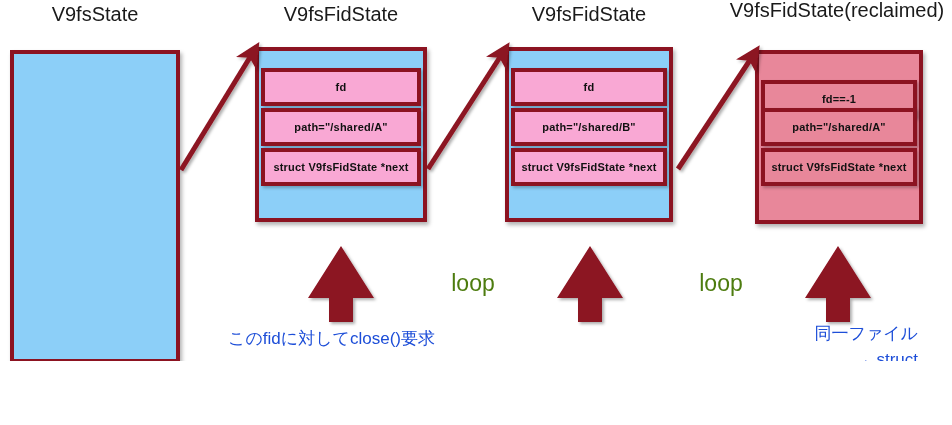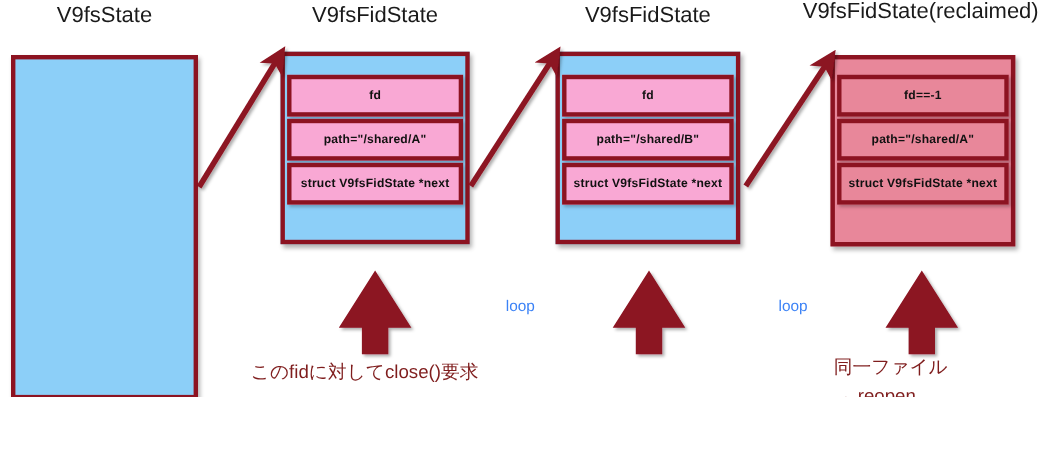--- a/index.html
+++ b/index.html
@@ -57,33 +57,33 @@
     position: absolute;
     left: 0; top: 0;
     width: 952px;
     height: 425px;
     pointer-events: none;
   }
 
   
   .loop-label {
     position: absolute;
-    font-size: 14px;
-    color: #3b82f6;
+    font-size: 23px;
+    color: #4d7c0f;
     text-align: center;
     white-space: nowrap;
   }
   .caption {
     position: absolute;
     font-size: 17px;
-    color: #7f1d1d;
+    color: #1d4ed8;
     white-space: nowrap;
     font-family: "Liberation Sans", "DejaVu Sans", sans-serif;
   }
-  .caption.center { text-align: left; }
+  .caption.center { text-align: right; }
 </style>
 </head>
 <body>
 
 <div id="canvas">
 
   <div class="struct-title" style="left:10px; top:4px; width:170px;">V9fsState</div>
   <div class="struct-box blue" style="left:10px; top:50px; width:170px; height:313px;"></div>
 
   <div class="struct-title" style="left:255px; top:4px; width:172px;">V9fsFidState</div>
@@ -93,21 +93,21 @@
   <div class="field-row blue" style="left:261px; top:148px; width:160px; height:38px;">struct V9fsFidState *next</div>
 
   <div class="struct-title" style="left:505px; top:4px; width:168px;">V9fsFidState</div>
   <div class="struct-box blue" style="left:505px; top:47px; width:168px; height:175px;"></div>
   <div class="field-row blue" style="left:511px; top:68px; width:156px; height:38px;">fd</div>
   <div class="field-row blue" style="left:511px; top:108px; width:156px; height:38px;">path="/shared/B"</div>
   <div class="field-row blue" style="left:511px; top:148px; width:156px; height:38px;">struct V9fsFidState *next</div>
 
   <div class="struct-title" style="left:722px; top:0; width:230px;">V9fsFidState(reclaimed)</div>
   <div class="struct-box pink" style="left:755px; top:50px; width:168px; height:174px;"></div>
-  <div class="field-row pink" style="left:761px; top:68px; width:156px; height:38px;">fd==-1</div>
+  <div class="field-row pink" style="left:761px; top:80px; width:156px; height:38px;">fd==-1</div>
   <div class="field-row pink" style="left:761px; top:108px; width:156px; height:38px;">path="/shared/A"</div>
   <div class="field-row pink" style="left:761px; top:148px; width:156px; height:38px;">struct V9fsFidState *next</div>
 
   <svg id="arrows" viewBox="0 0 952 425" xmlns="http://www.w3.org/2000/svg">
     <defs>
       <marker id="ah" markerWidth="5" markerHeight="5" refX="2.2" refY="2.5" orient="auto" markerUnits="strokeWidth">
         <path d="M0,0.1 L5,2.5 L0,4.9 L1.3,2.5 Z" fill="#8C1321"></path>
       </marker>
       <marker id="ah2" markerWidth="4.2" markerHeight="4.2" refX="1.8" refY="2.1" orient="auto" markerUnits="strokeWidth">
         <path d="M0,0.1 L4.2,2.1 L0,4.1 Z" fill="#8C1321"></path>
@@ -149,15 +149,15 @@
       <line x1="655" y1="292" x2="783" y2="292" stroke="#8C1321" stroke-width="5" marker-end="url(#ah2)"></line>
     </g>
   </svg>
 
   <div class="loop-label" style="left:418px; top:270px; width:110px;">loop</div>
   <div class="loop-label" style="left:666px; top:270px; width:110px;">loop</div>
 
   <div class="caption" style="left:228px; top:327px;">このfidに対してclose()要求</div>
 
   <div class="caption center" style="left:758px; top:322px; width:160px;">同一ファイル</div>
-  <div class="caption center" style="left:758px; top:350px; width:160px;">→ reopen</div>
+  <div class="caption center" style="left:758px; top:350px; width:160px;">→ struct</div>
 
 </div>
 
 </body></html>

